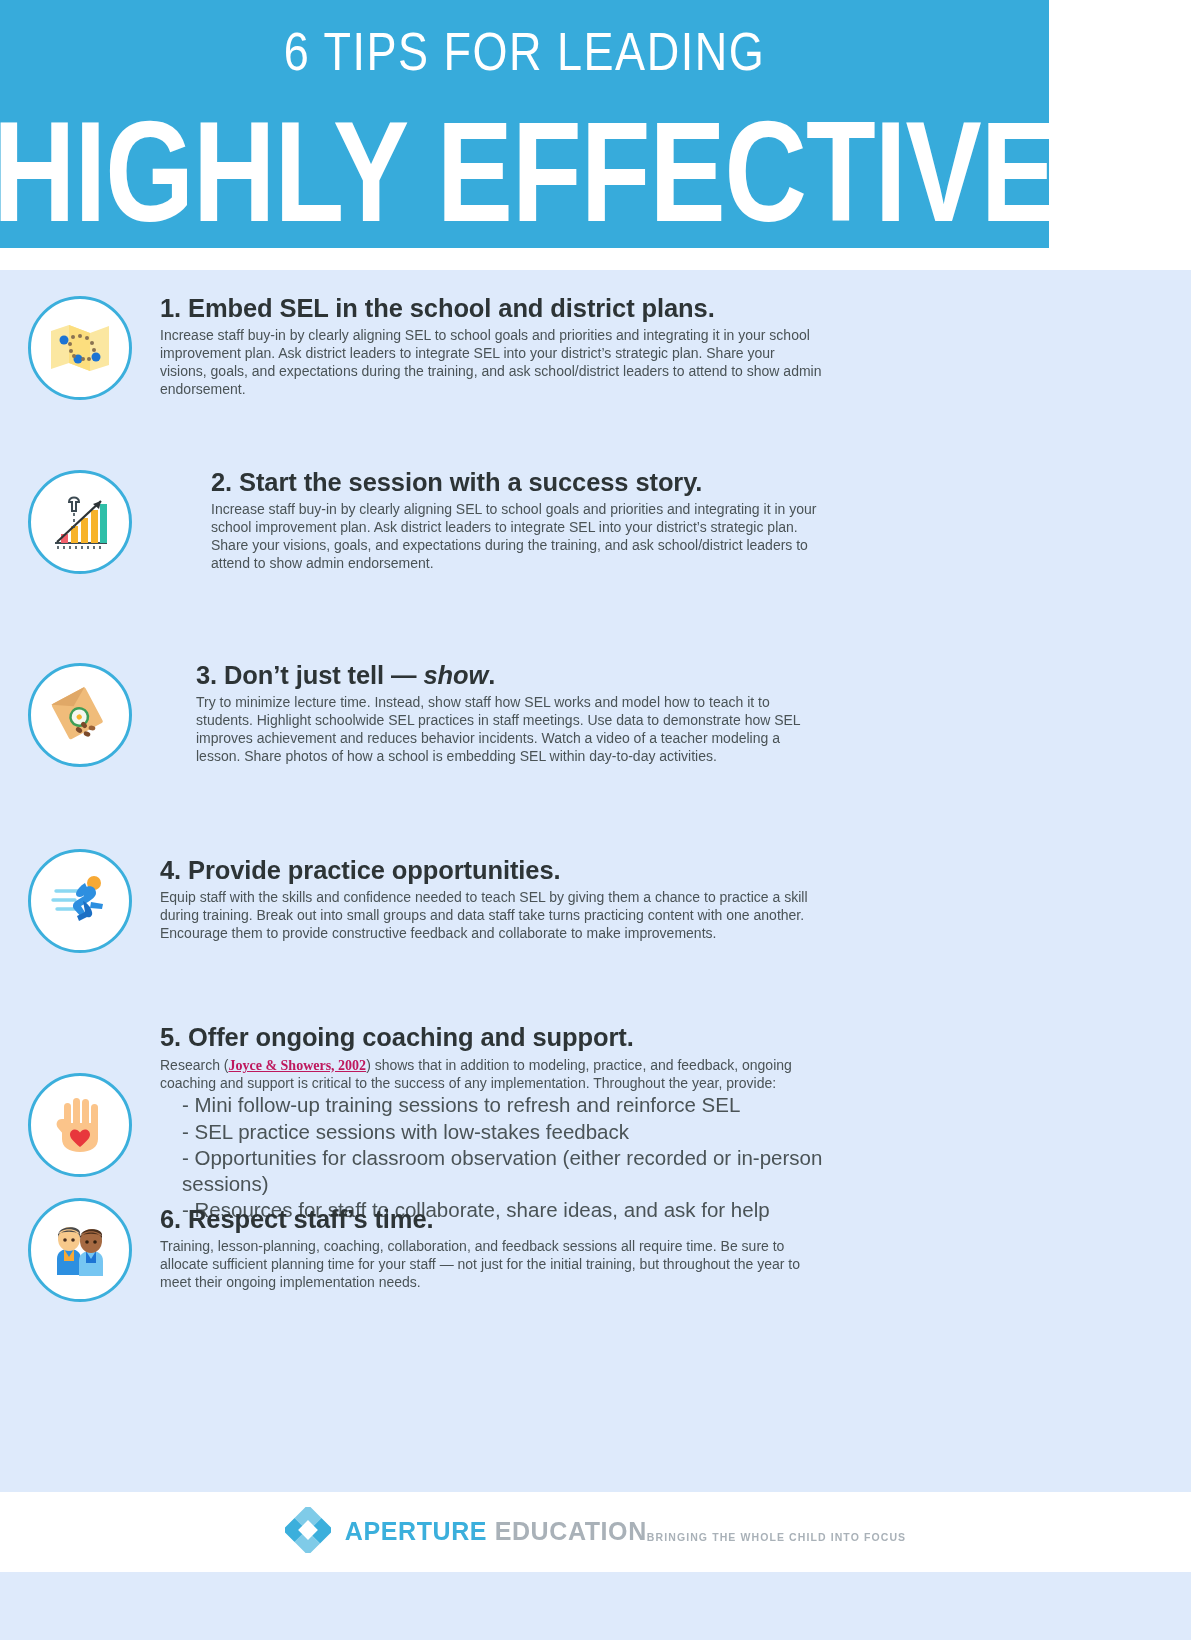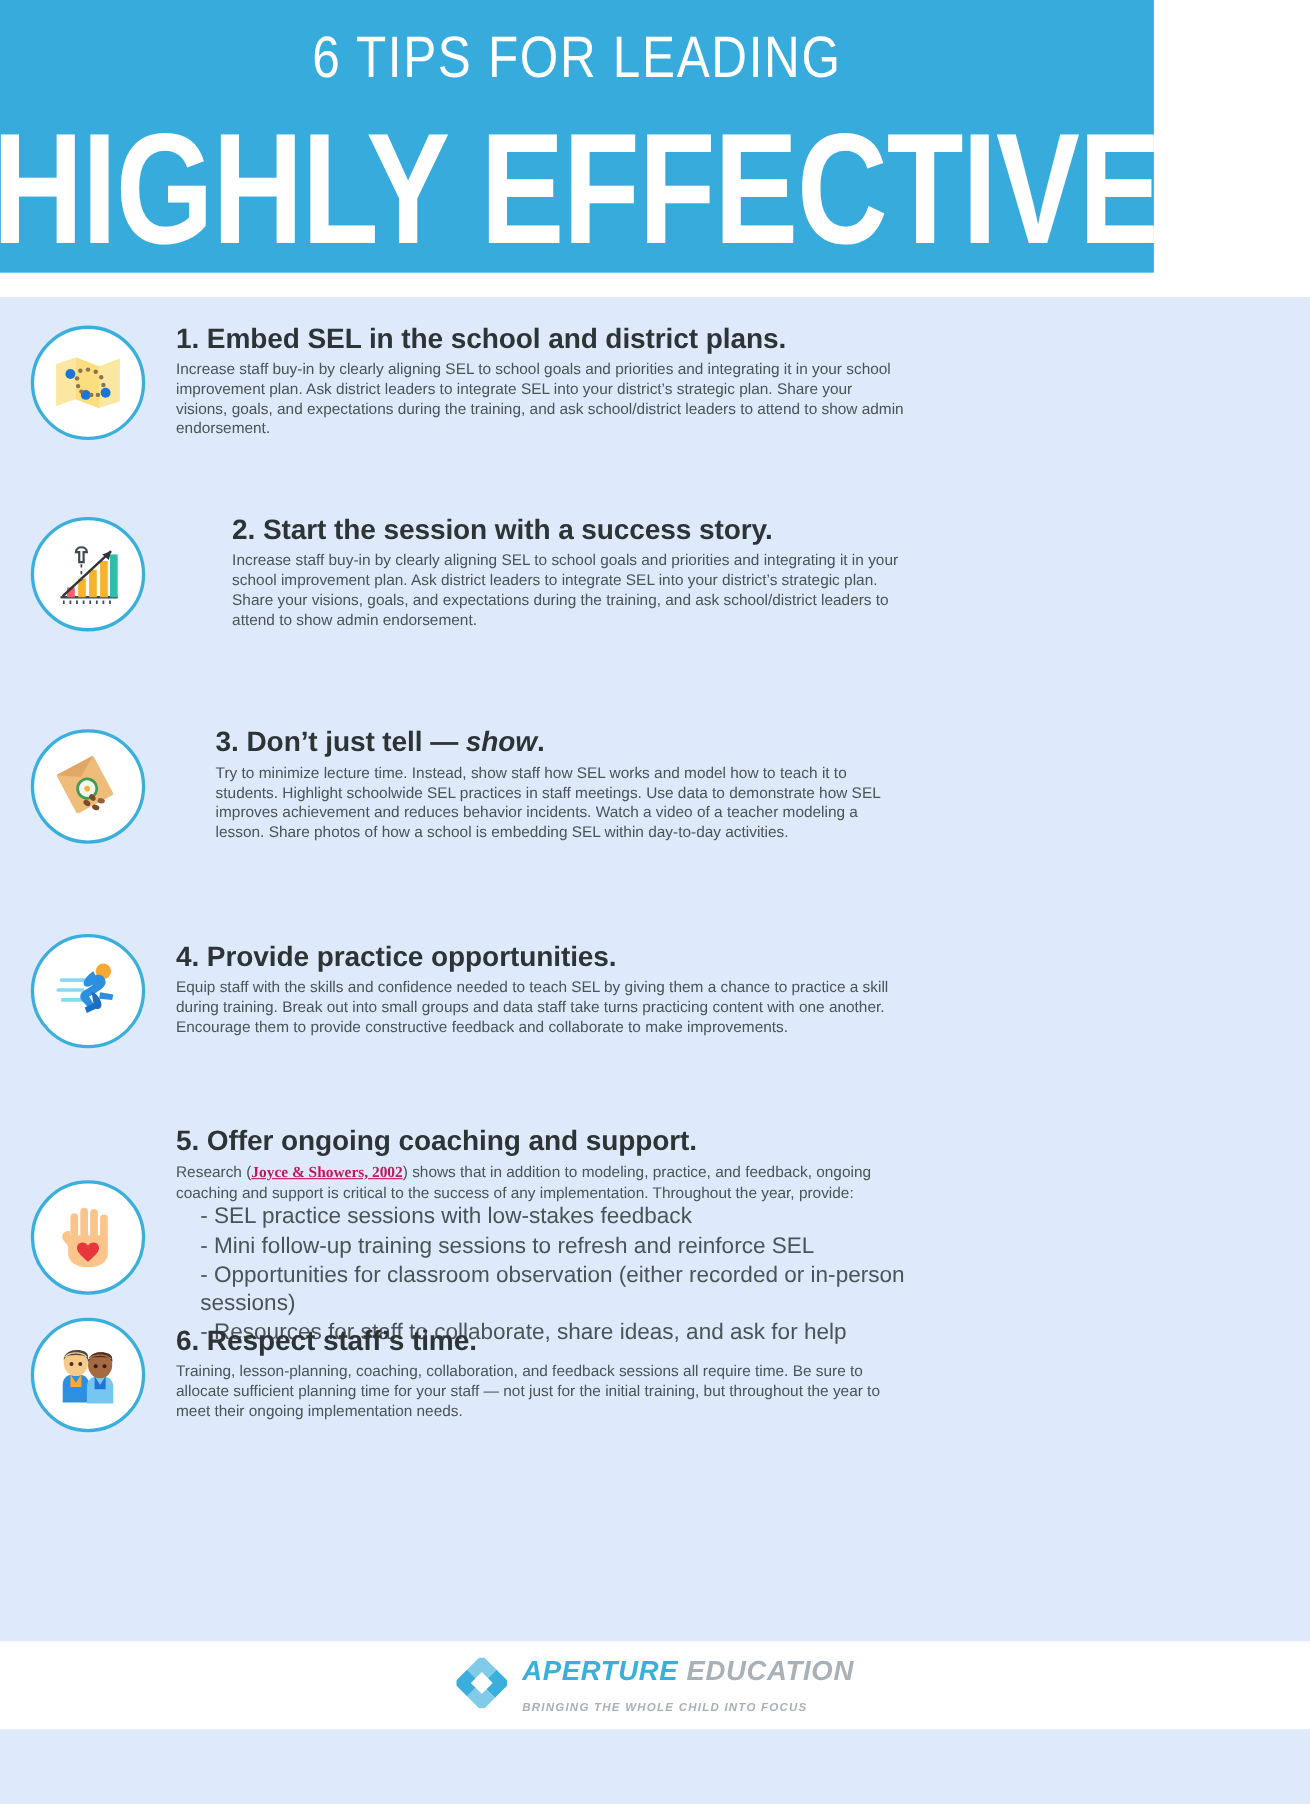--- a/index.html
+++ b/index.html
@@ -138,23 +138,22 @@
     align-items: center;
     justify-content: center;
   }
   .logo {
     display: flex;
     align-items: center;
     gap: 14px;
   }
   .logo-text-wrap {
     display: flex;
-    flex-direction: column;
+    flex-direction: row;
     justify-content: center;
-    font-style: italic;
   }
   .logo-name {
     font-size: 25px;
     font-weight: 700;
     letter-spacing: 0.6px;
     line-height: 1.1;
   }
   .logo-name .blue { color: #3BAFDC; }
   .logo-name .gray { color: #A9B1B8; }
   .logo-tag {
@@ -303,22 +302,22 @@
           <path d="M11 24 C6 24 4 29 7 33 L13 40 L13 24 Z" fill="#FBC48A"></path>
           <path d="M11 28 L47 28 L47 44 C47 52 40 57 29 57 C18 57 11 52 11 44 Z" fill="#FBC48A"></path>
           <path d="M29 52 C22 46 19 43 19 39.5 C19 36.5 21.3 34.5 24 34.5 C25.8 34.5 27.6 35.5 29 37.5 C30.4 35.5 32.2 34.5 34 34.5 C36.7 34.5 39 36.5 39 39.5 C39 43 36 46 29 52 Z" fill="#E8373C"></path>
         </svg>
       </div>
     </div>
     <div class="tip-body">
       <h2 class="tip-title">5. Offer ongoing coaching and support.</h2>
       <p class="tip-text"><span>Research (</span><b class="ul">Joyce &amp; Showers, 2002</b><span>) shows that in addition to modeling, practice, and feedback, ongoing coaching and support is critical to the success of any implementation. Throughout the year, provide:</span></p>
       <ul class="bullets">
+        <li>- Mini follow-up training sessions to refresh and reinforce SEL</li>
         <li>- SEL practice sessions with low-stakes feedback</li>
-        <li>- Mini follow-up training sessions to refresh and reinforce SEL</li>
         <li>- Opportunities for classroom observation (either recorded or in-person sessions)</li>
         <li>- Resources for staff to collaborate, share ideas, and ask for help</li>
       </ul>
     </div>
   </div>
 
   <div class="tip" style="top:924px;">
     <div class="tip-icon-wrap">
       <div class="icon-circle">
         <svg width="66" height="58" viewBox="0 0 66 58" aria-hidden="true">

